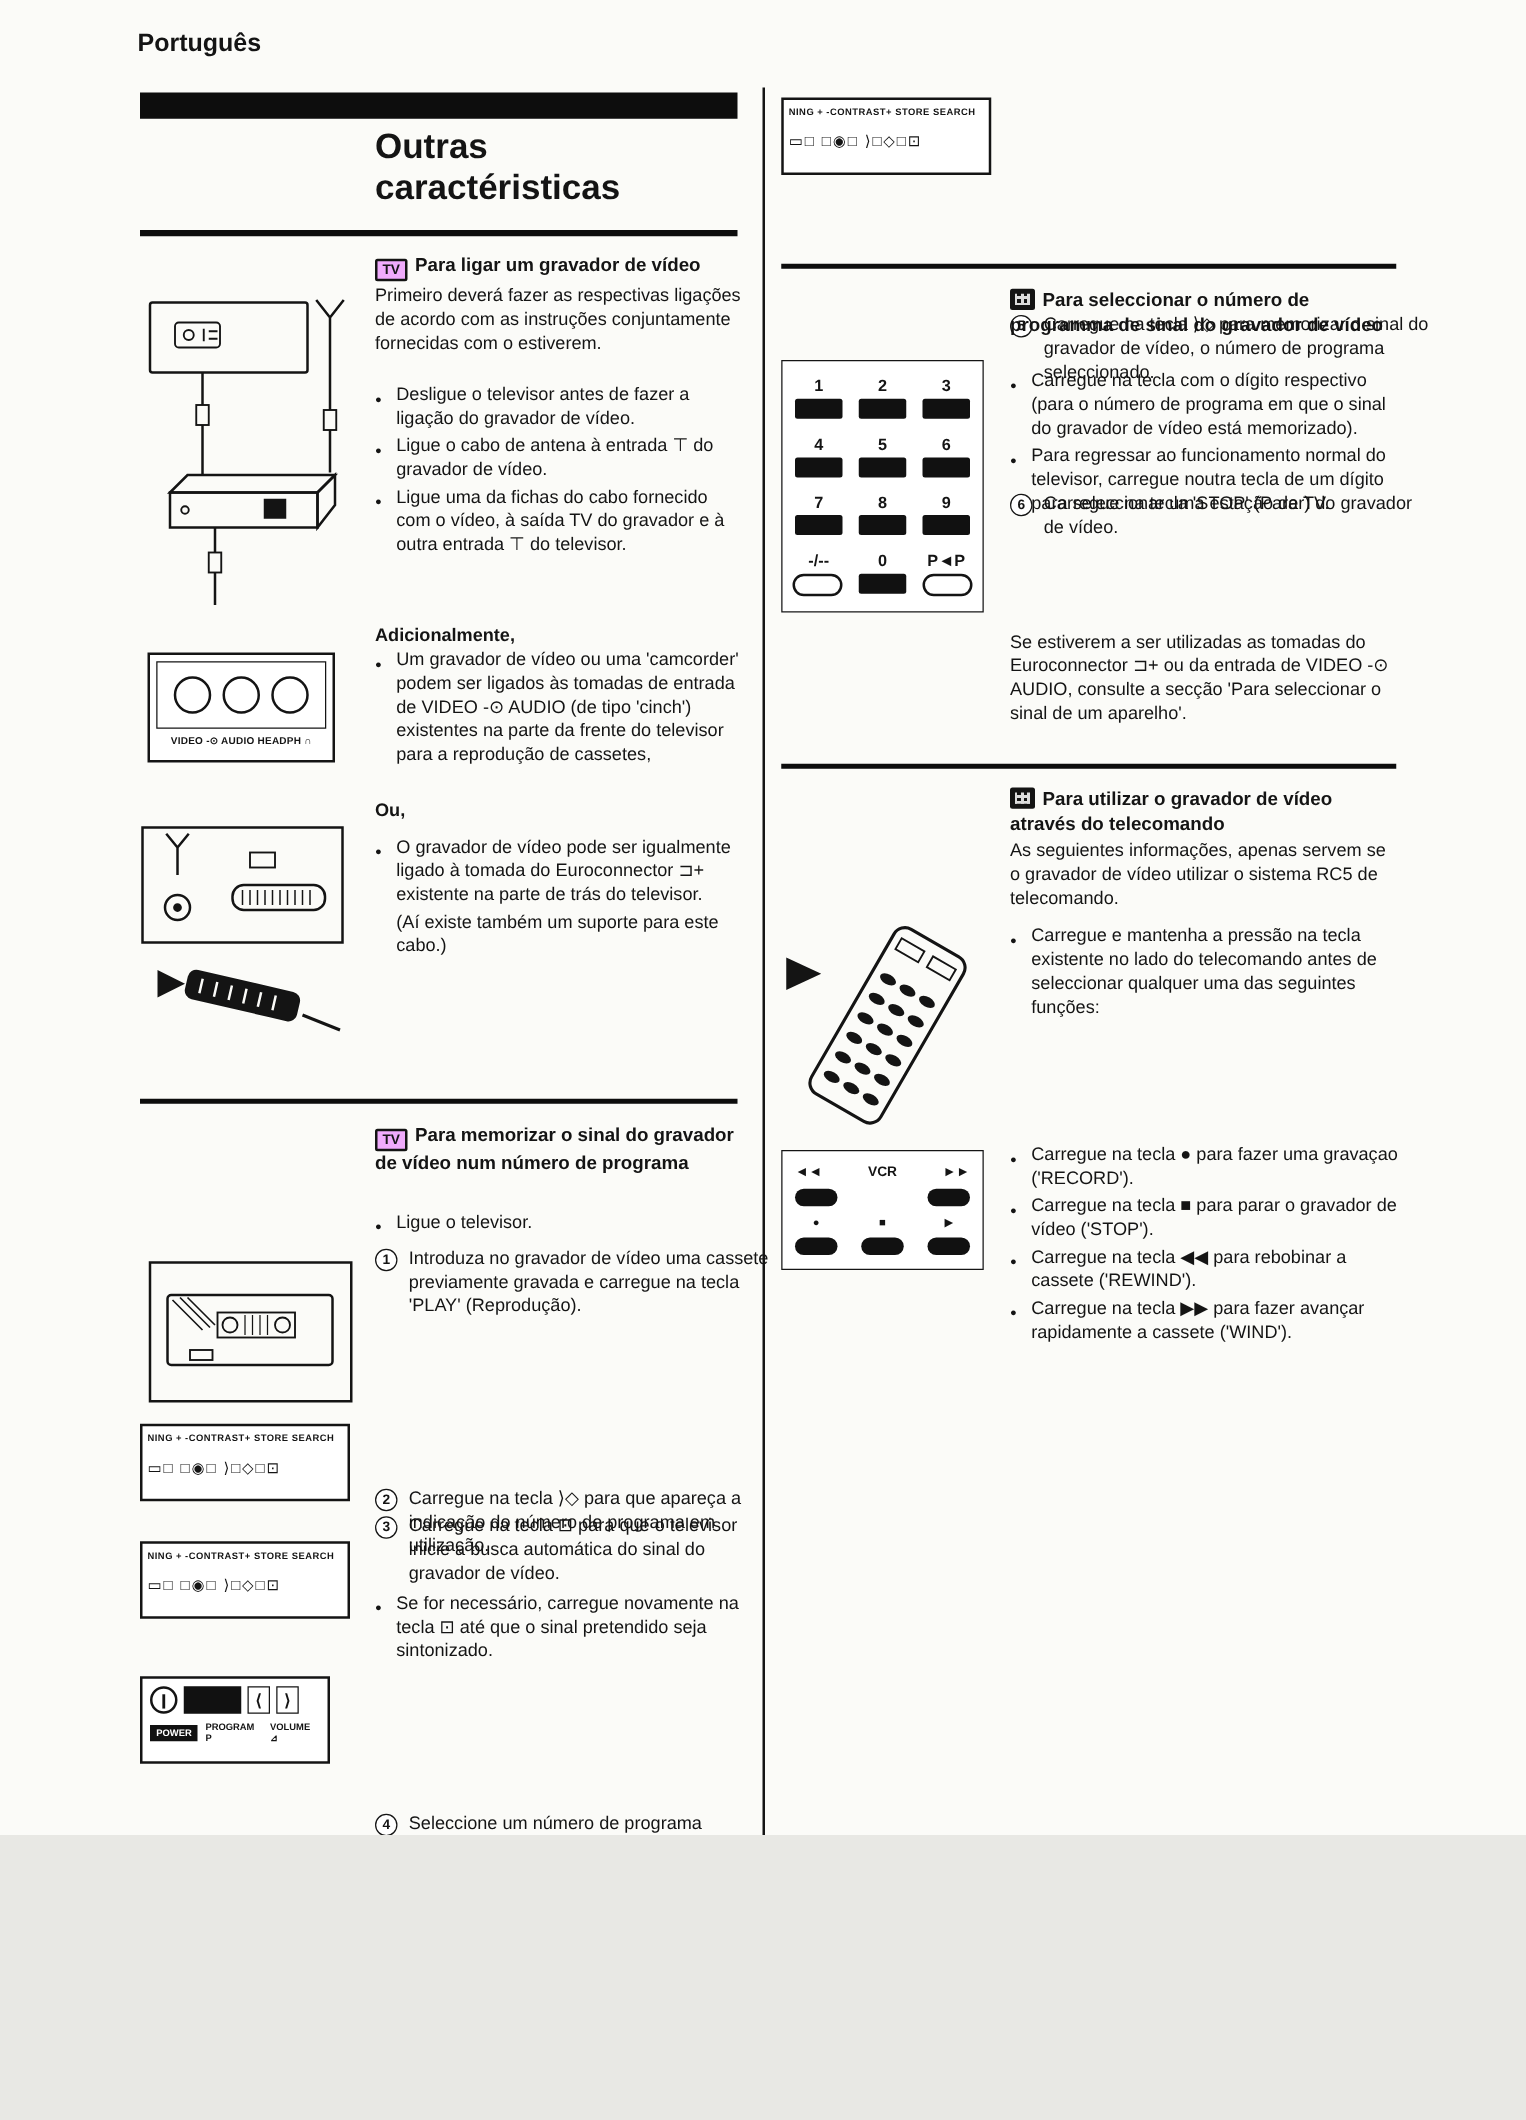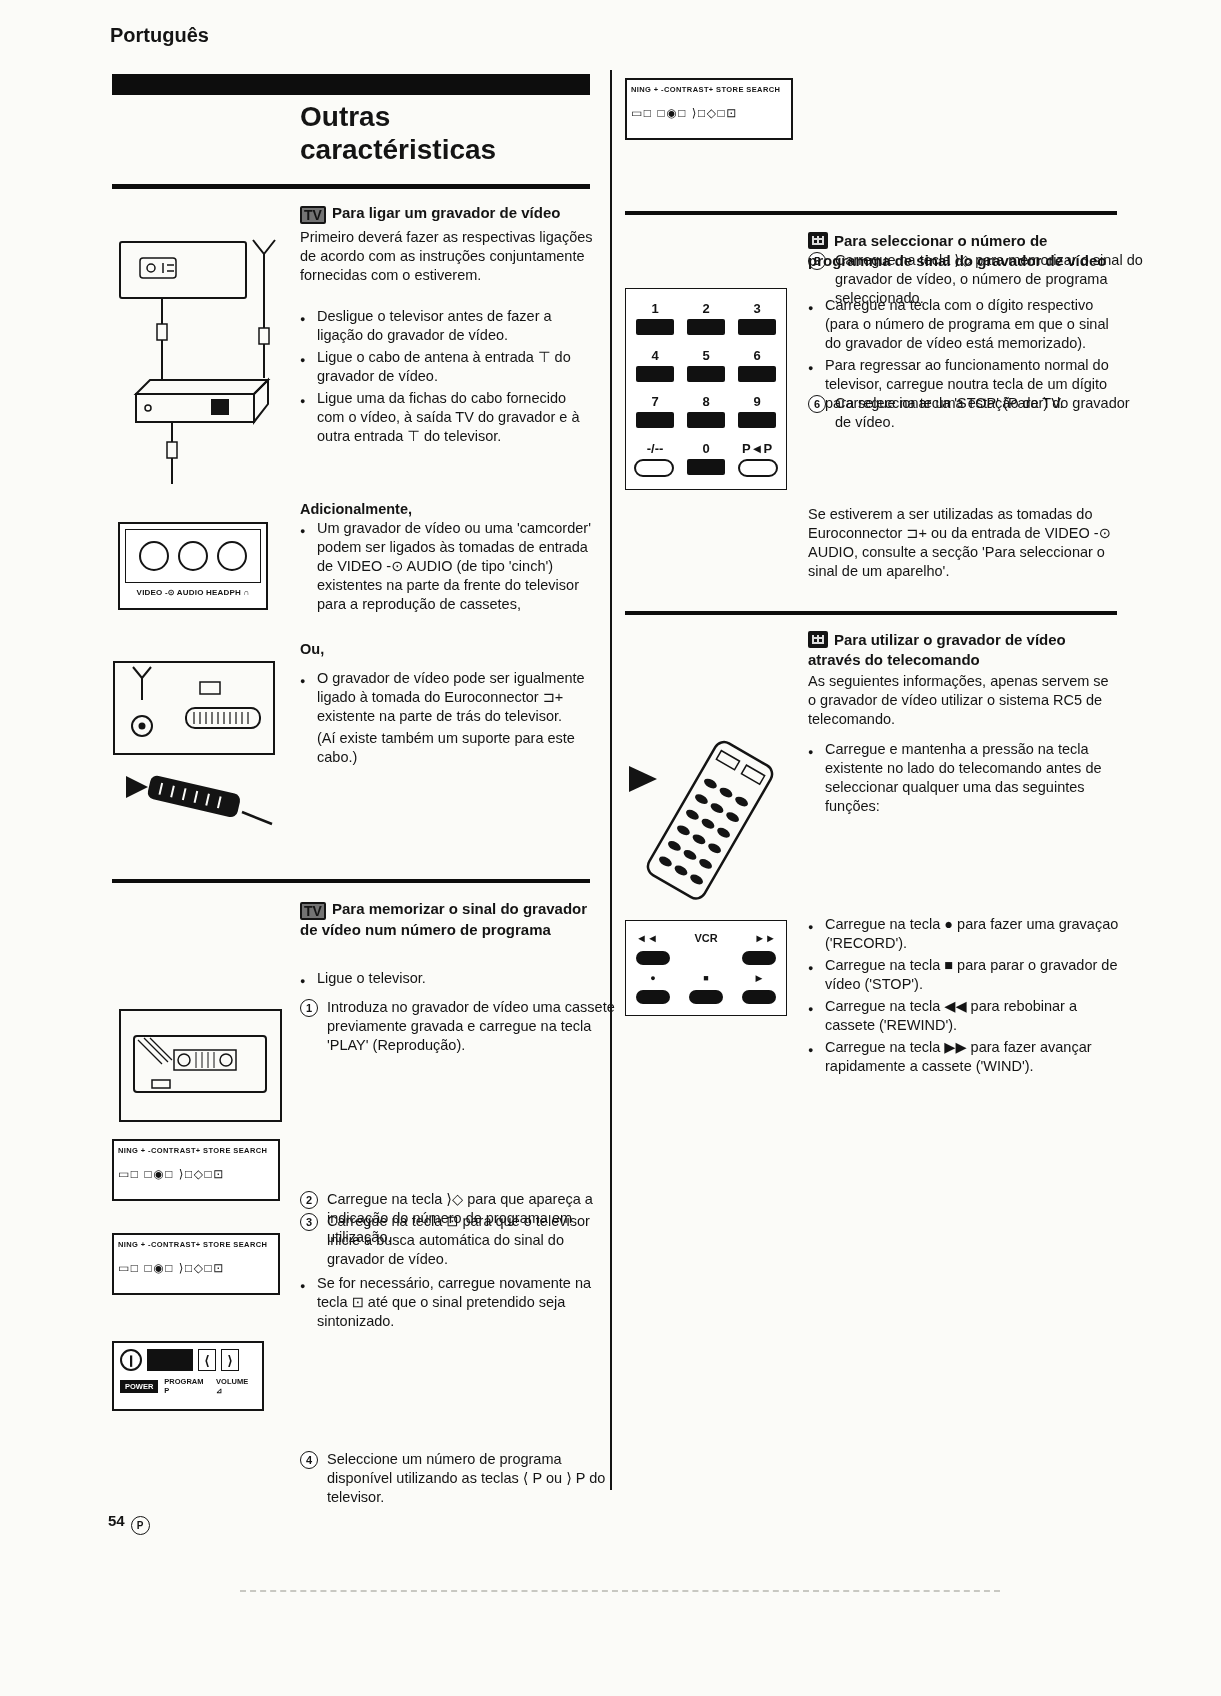--- a/index.html
+++ b/index.html
@@ -1,38 +1,38 @@
 <!DOCTYPE html>
 <html><head>
 <meta charset="utf-8">
 <style>
   html,body{margin:0;padding:0;background:#e8e8e4;}
   #page{
-    position:relative;width:1221px;height:1696px;margin:0 auto;
+    position:relative;width:1221px;height:1468px;margin:0 auto;
     background:#fbfbf8;color:#141414;
     font-family:"Liberation Sans", sans-serif;
     overflow:hidden;
   }
   .abs{position:absolute;}
   .p{font-size:14.5px;line-height:19px;}
   .sech{font-size:15px;font-weight:bold;line-height:20px;}
   .rule{background:#0d0d0d;}
   .bullet{position:relative;padding-left:17px;margin-bottom:3px;}
   .bullet::before{content:"●";position:absolute;left:0;top:3px;font-size:9px;}
   .step{position:relative;padding-left:27px;}
   .stepnum{
     position:absolute;left:0;top:1px;width:16px;height:16px;
     border:1.6px solid #141414;border-radius:50%;
     font-size:11px;font-weight:bold;display:flex;align-items:center;justify-content:center;
     background:#fff;
   }
   .badge-tv{
     display:inline-block;min-width:20px;height:14px;border:2px solid #141414;
-    font-size:14px;font-weight:bold;text-align:center;line-height:14px;
-    margin-right:6px;vertical-align:-2px;background:#737373;border-radius:2px;padding:0 1px;
+    font-size:11px;font-weight:bold;text-align:center;line-height:14px;
+    margin-right:6px;vertical-align:-2px;background:#f0abfc;border-radius:2px;padding:0 1px;
   }
   .badge-kp{
     display:inline-block;width:20px;height:17px;background:#141414;border-radius:2px;
     margin-right:6px;vertical-align:-3px;position:relative;
   }
   .badge-kp::after{
     content:"";position:absolute;left:4px;top:4px;right:4px;bottom:4px;
     background:
       repeating-linear-gradient(90deg,#fff 0 2px,rgba(0,0,0,0) 2px 5px),
       repeating-linear-gradient(0deg,#fff 0 2px,rgba(0,0,0,0) 2px 5px);

